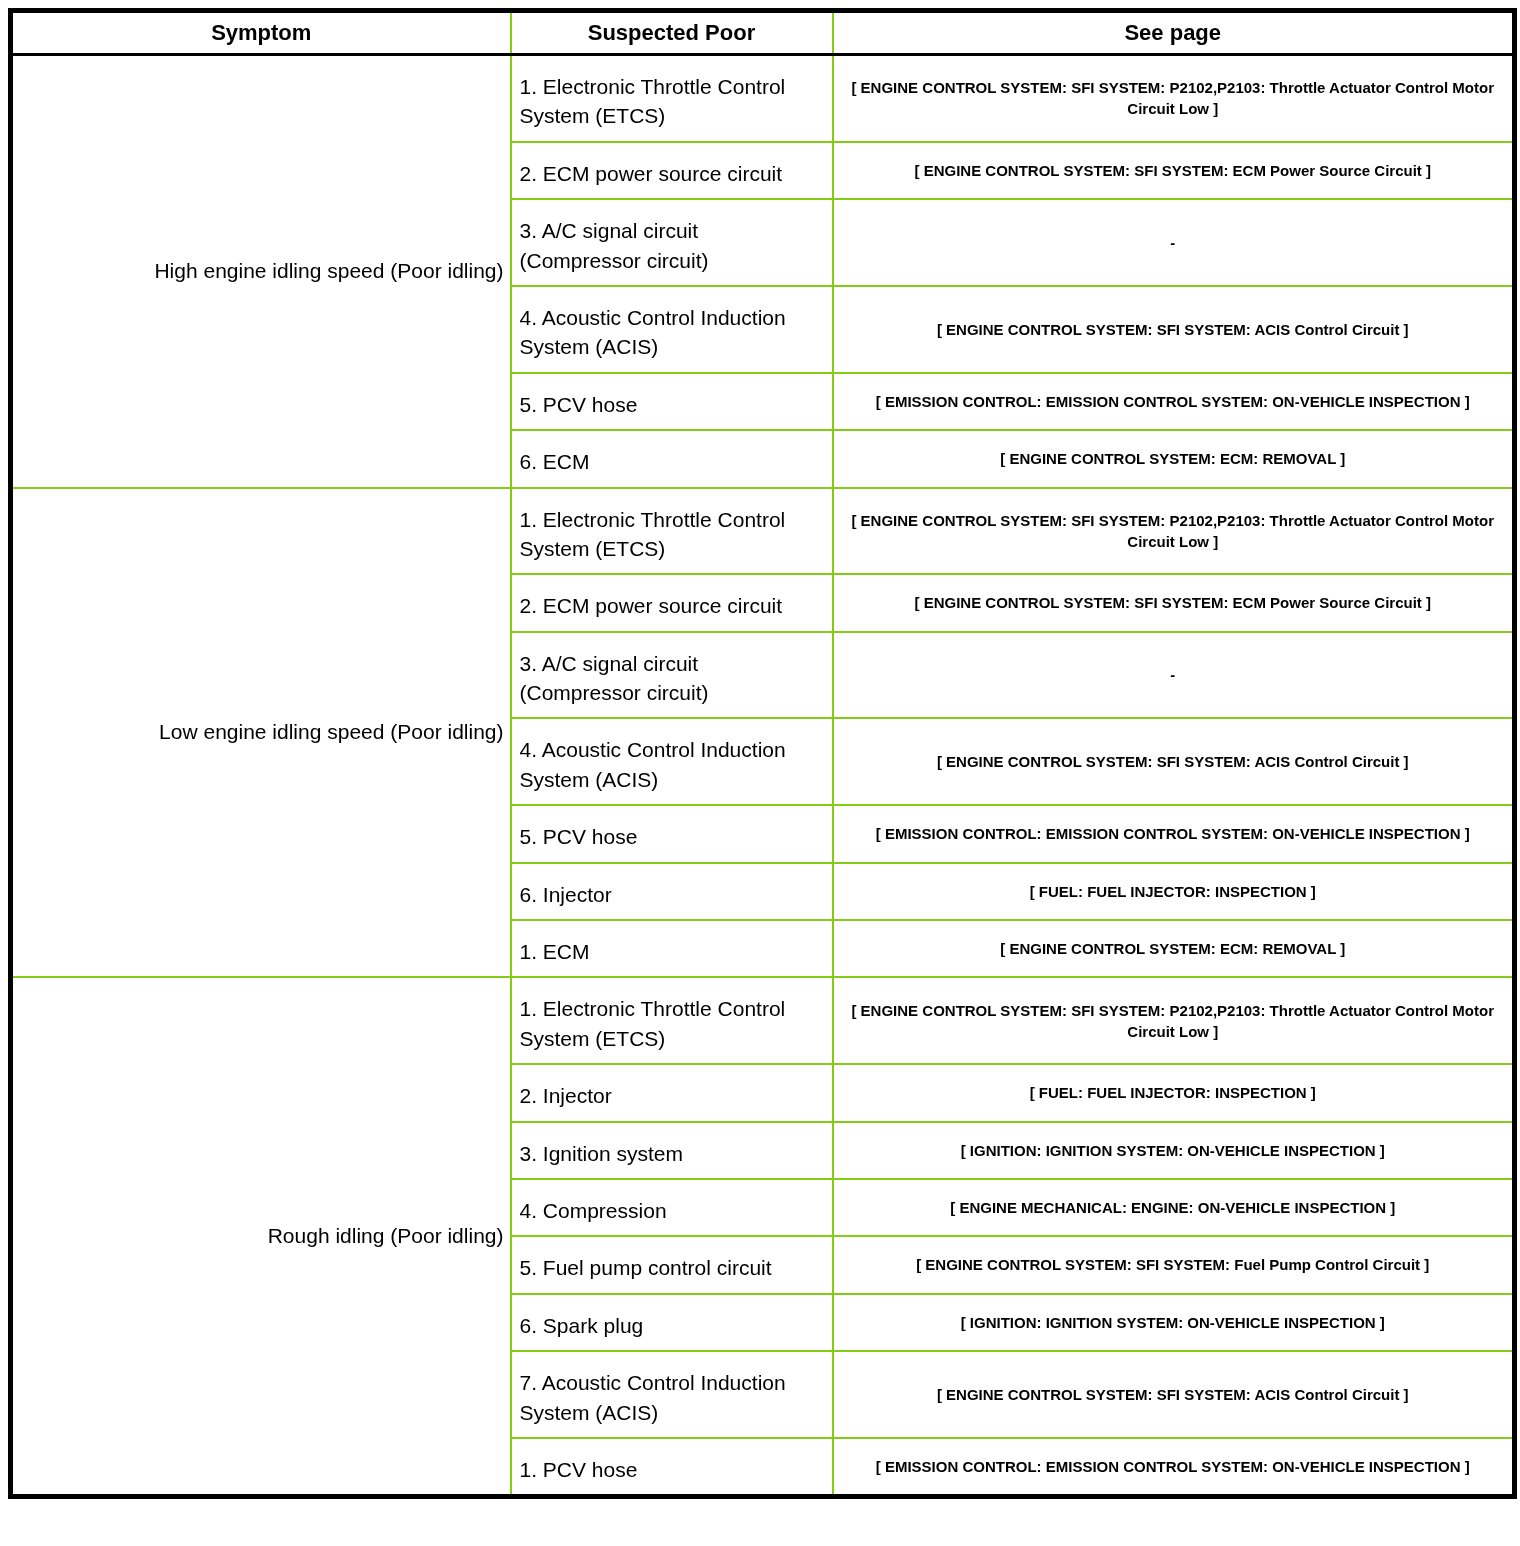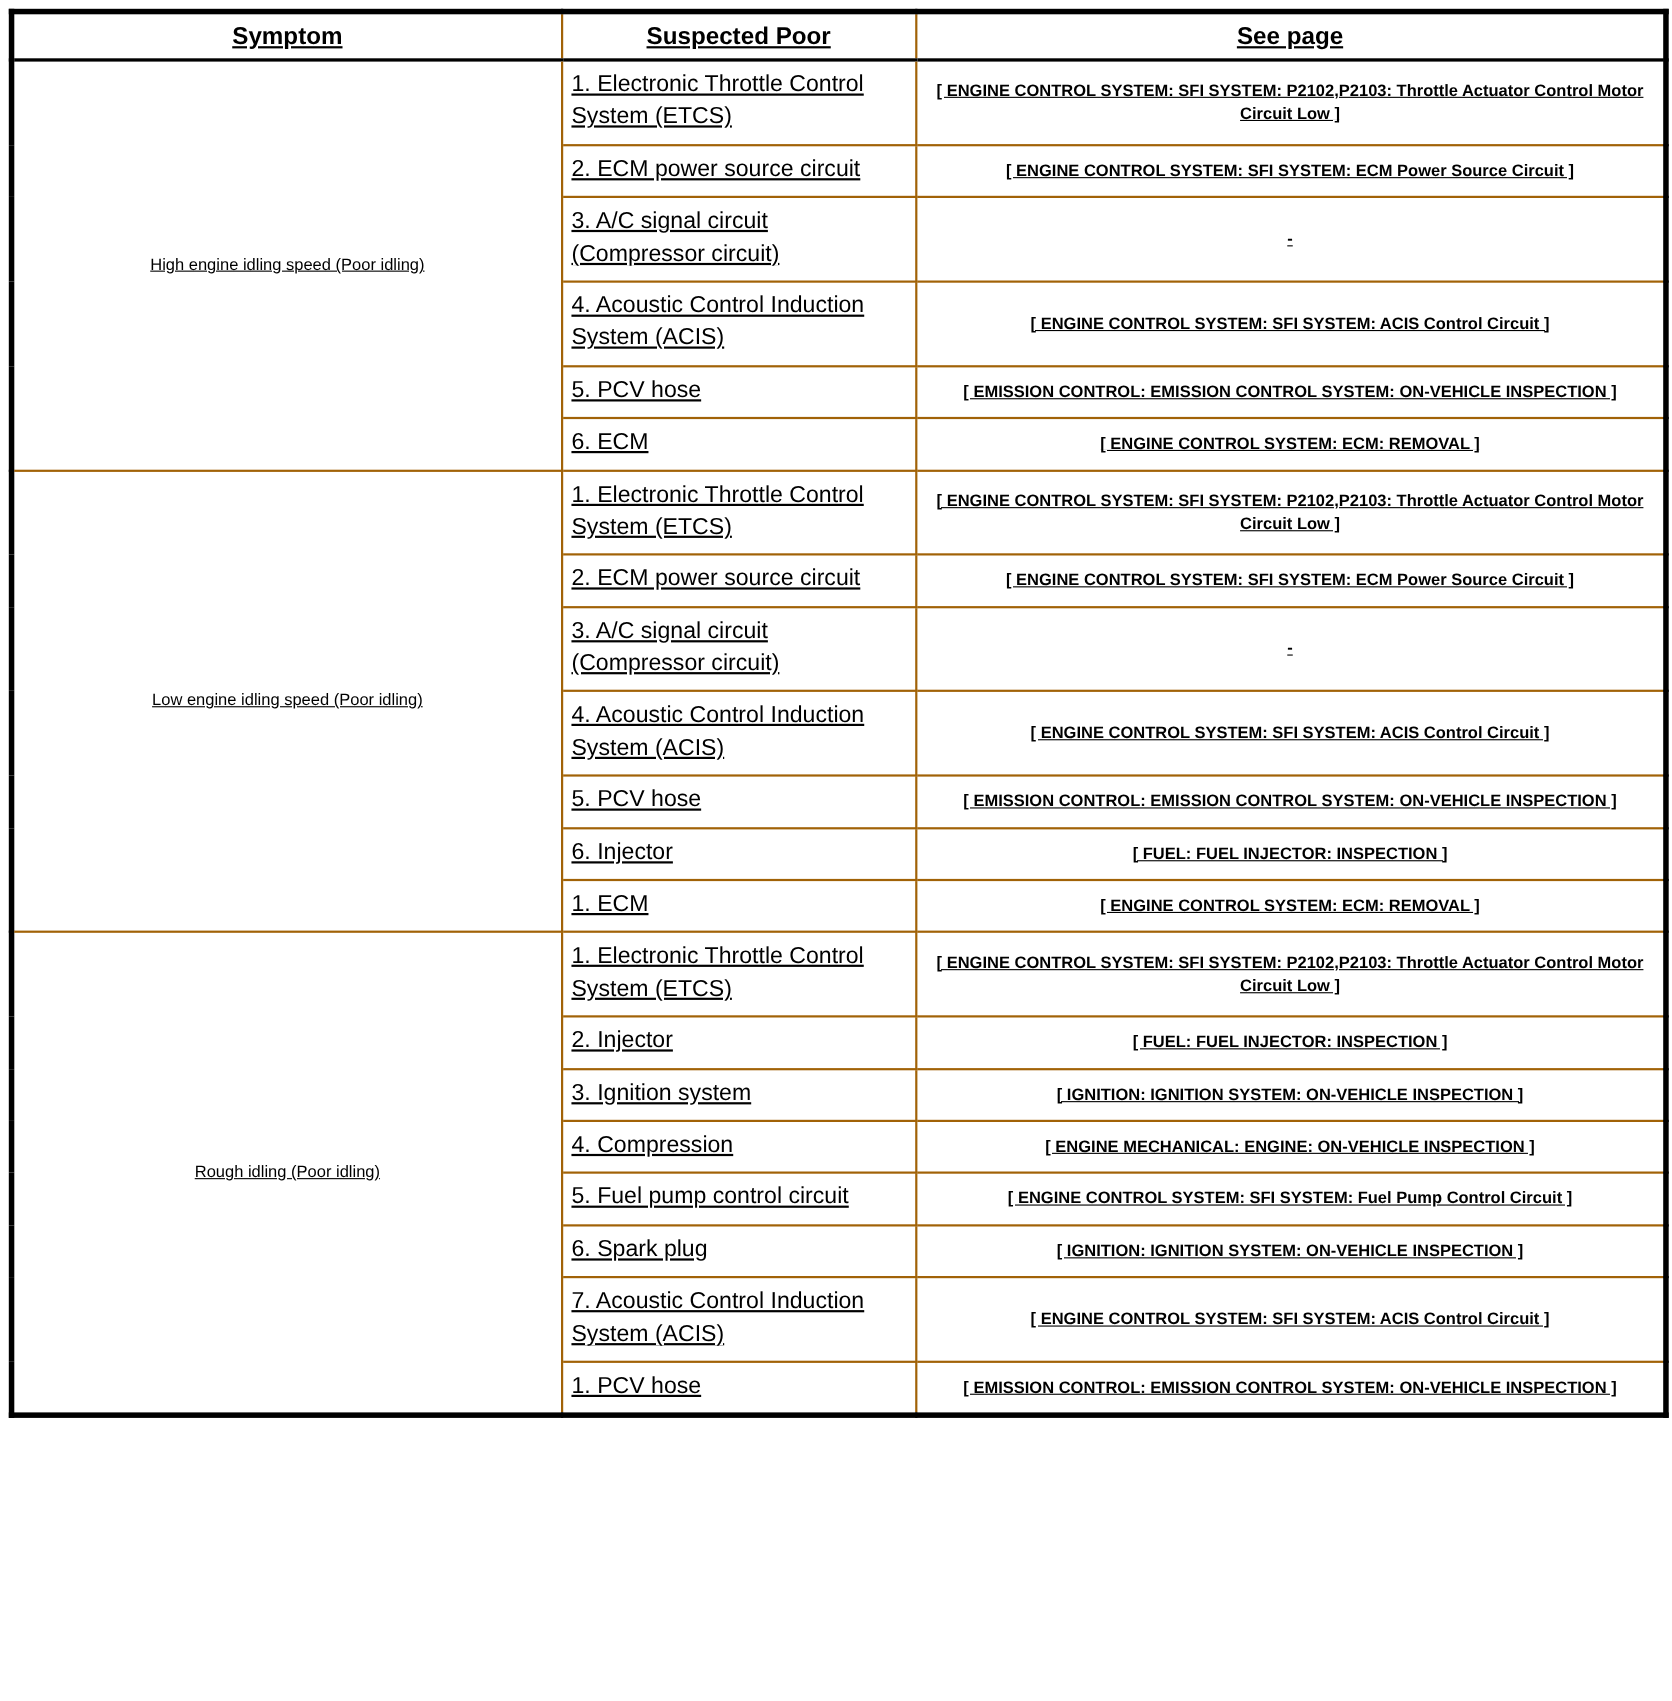--- a/index.html
+++ b/index.html
@@ -19,44 +19,43 @@
     border-collapse: collapse;
     table-layout: fixed;
     width: 1504px;
     border: 5px solid #000000;
   }
   col.col-symptom { width: 500px; }
   col.col-area    { width: 322px; }
   col.col-page    { width: 682px; }
 
   th, td {
-    border: 2px solid #a16207;
+    border: 2px solid #84cc16;
     vertical-align: middle;
     overflow-wrap: break-word;
-    text-decoration: underline;
   }
   th {
     font-size: 22px;
     font-weight: bold;
     text-align: center;
     padding: 7px 6px;
     border-bottom: 3px solid #000000;
   }
   td.symptom-cell {
-    font-size: 15px;
+    font-size: 21px;
     font-weight: normal;
-    text-align: center;
+    text-align: right;
     padding: 6px 6px 6px 6px;
     line-height: 1.35;
   }
   td.area-cell {
     font-size: 21px;
     font-weight: normal;
     text-align: left;
-    padding: 6px 14px 10px 8px;
+    padding: 16px 14px 10px 8px;
     line-height: 1.4;
   }
   td.page-cell {
     font-size: 15px;
     font-weight: bold;
     text-align: center;
     padding: 9px 10px;
     line-height: 1.42;
   }
 </style>

